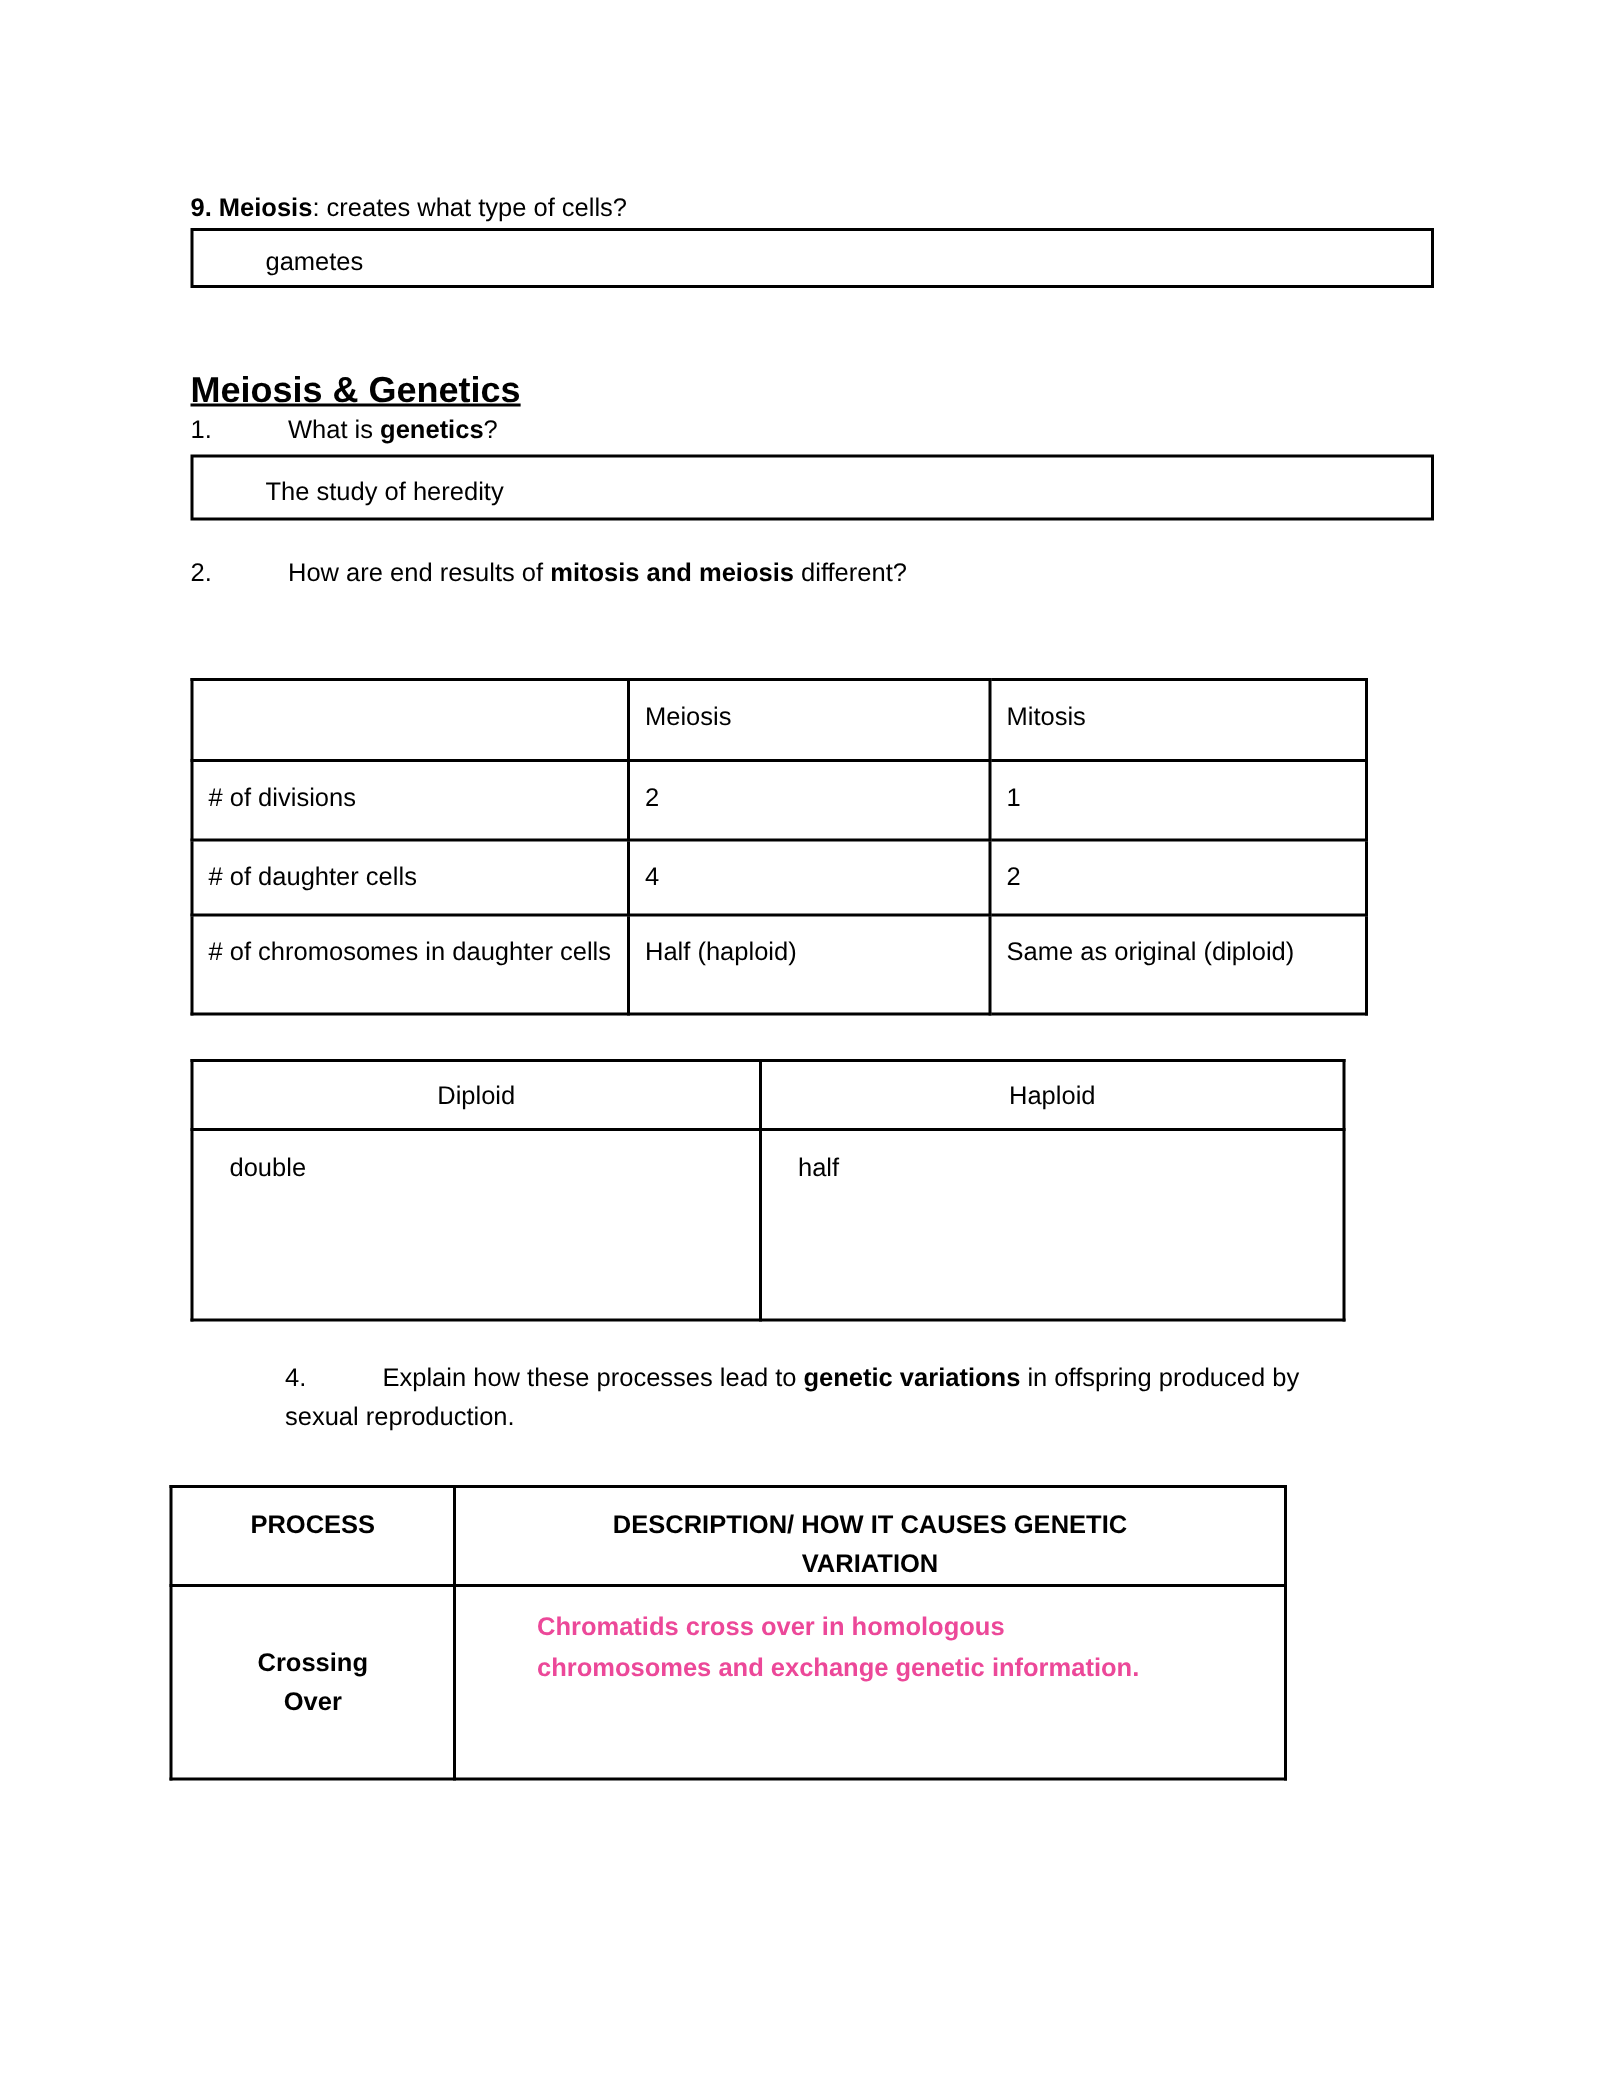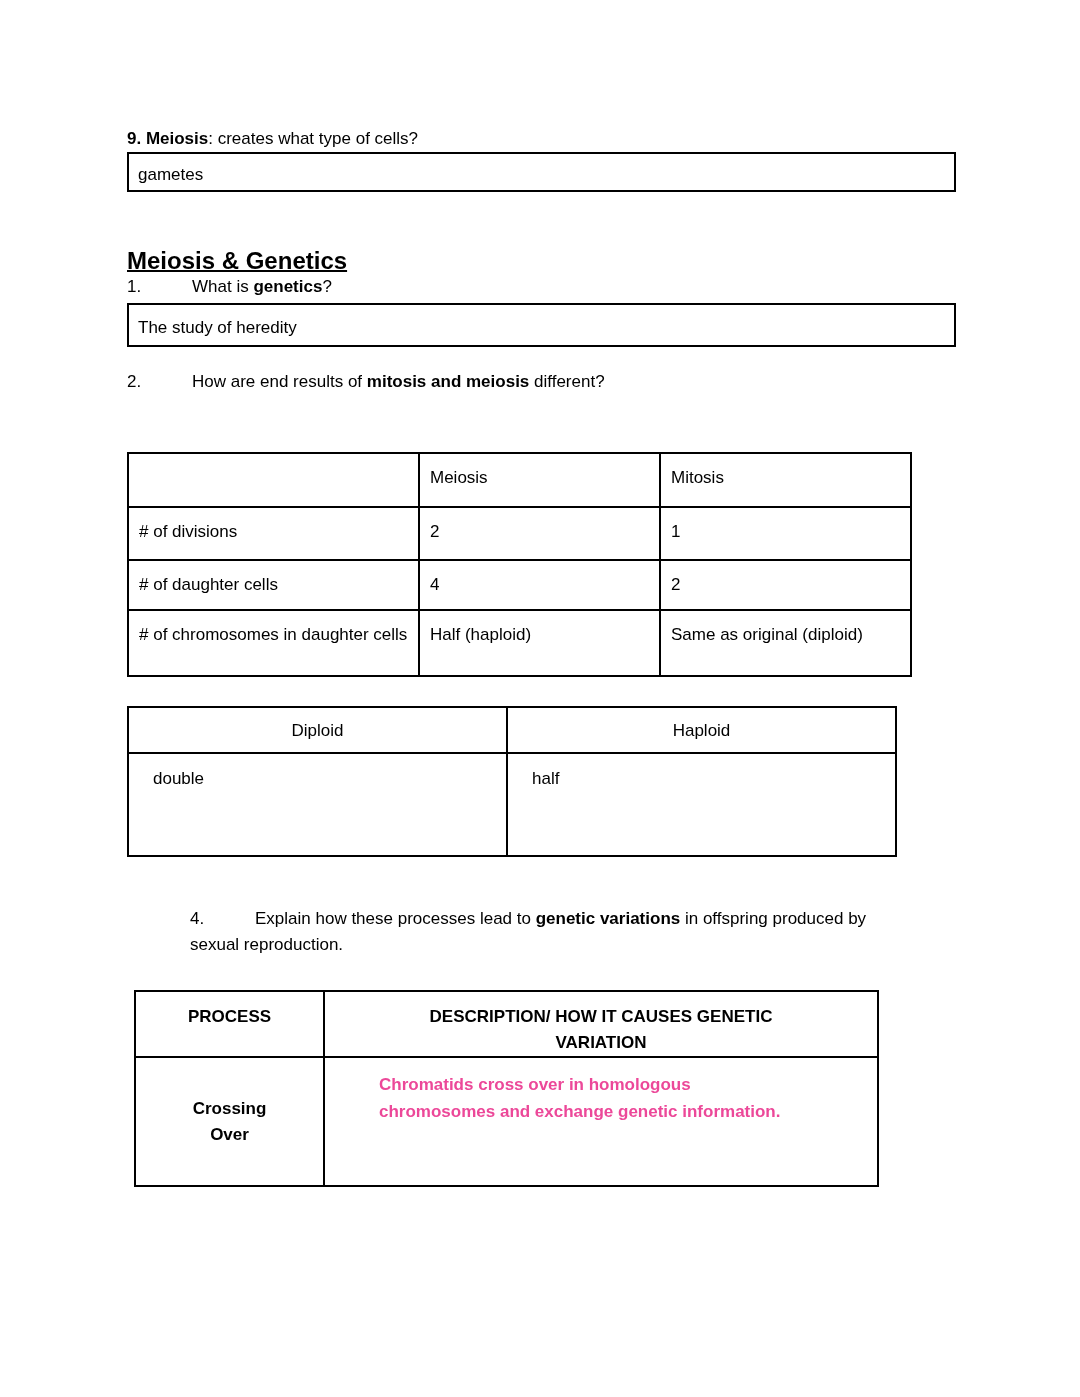--- a/index.html
+++ b/index.html
@@ -21,20 +21,21 @@
     font-size: 24px;
     font-weight: bold;
     text-decoration: underline;
     text-decoration-thickness: 2px;
     line-height: 24px;
     white-space: nowrap;
   }
   .answer-box {
     border: 2px solid #000000;
     background: #ffffff;
+    padding-left: 39px;
   }
   .answer-box .answer-text {
     padding: 11px 0 0 9px;
     line-height: 20px;
   }
   table.doc-table {
     border-collapse: collapse;
     table-layout: fixed;
     font-size: 17px;
   }
@@ -114,33 +115,33 @@
   <table class="abs doc-table" id="table3" style="left:127px; top:706px; width:768px;">
     <colgroup>
         <col style="width:379px">
         <col style="width:389px">
       </colgroup>
     <tbody>
       <tr style="height:46px;">
         <td class="ploidy-header">Diploid</td>
         <td class="ploidy-header">Haploid</td>
       </tr>
-      <tr style="height:103px;">
+      <tr style="height:127px;">
         <td class="ploidy-answer">double</td>
         <td class="ploidy-answer">half</td>
       </tr>
     </tbody>
   </table>
 
   <div class="abs qline" style="left:190px; top:908px;">
     <span class="qnum" style="width:65px;">4.</span><span>Explain how these processes lead to </span><b>genetic variations</b><span> in offspring produced by</span>
   </div>
   <div class="abs qline" style="left:190px; top:934px;">sexual reproduction.</div>
 
-  <table class="abs doc-table" id="table4" style="left:134px; top:990px; width:743px;">
+  <table class="abs doc-table" id="table4" style="left:113px; top:990px; width:743px;">
     <colgroup>
         <col style="width:189px">
         <col style="width:554px">
       </colgroup>
     <tbody>
       <tr style="height:64px;">
         <td class="process-header">PROCESS</td>
         <td class="description-header">
           <span class="line">DESCRIPTION/ HOW IT CAUSES GENETIC</span>
           <span class="line">VARIATION</span>

